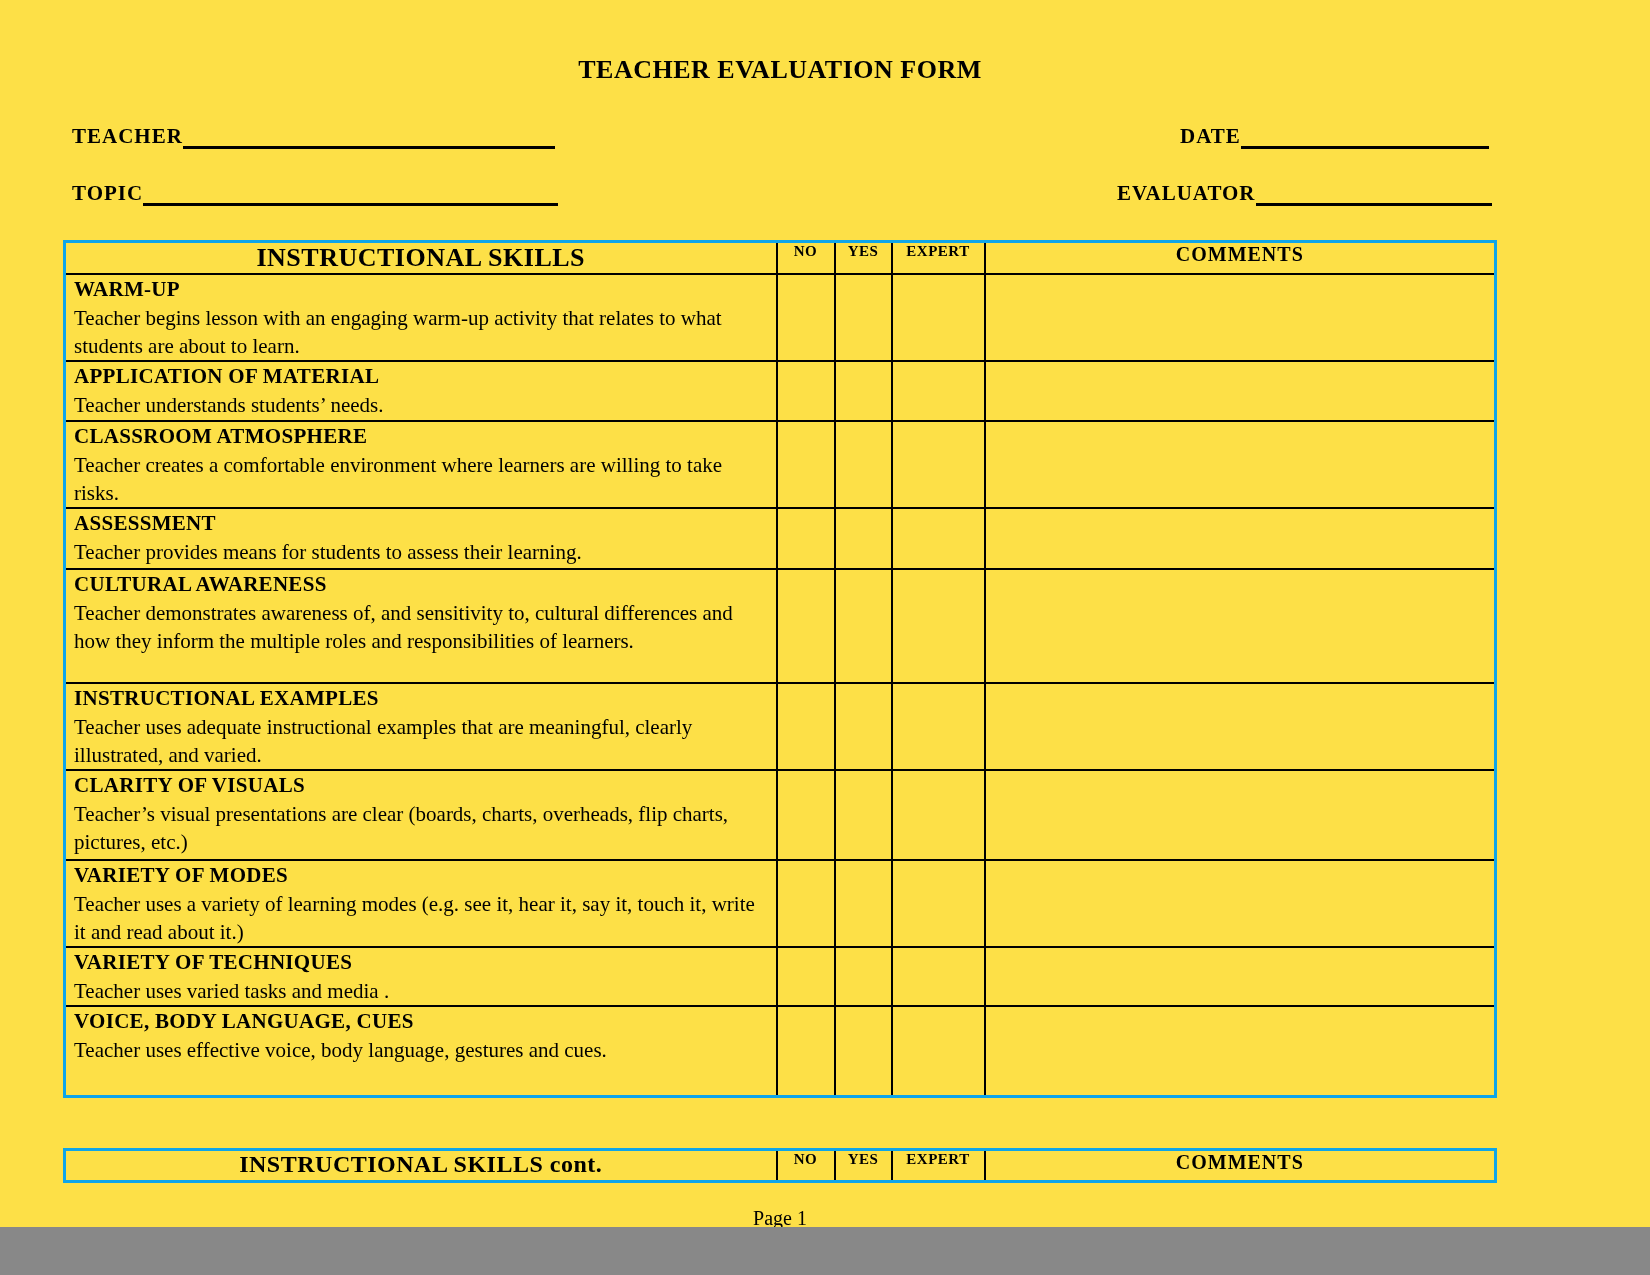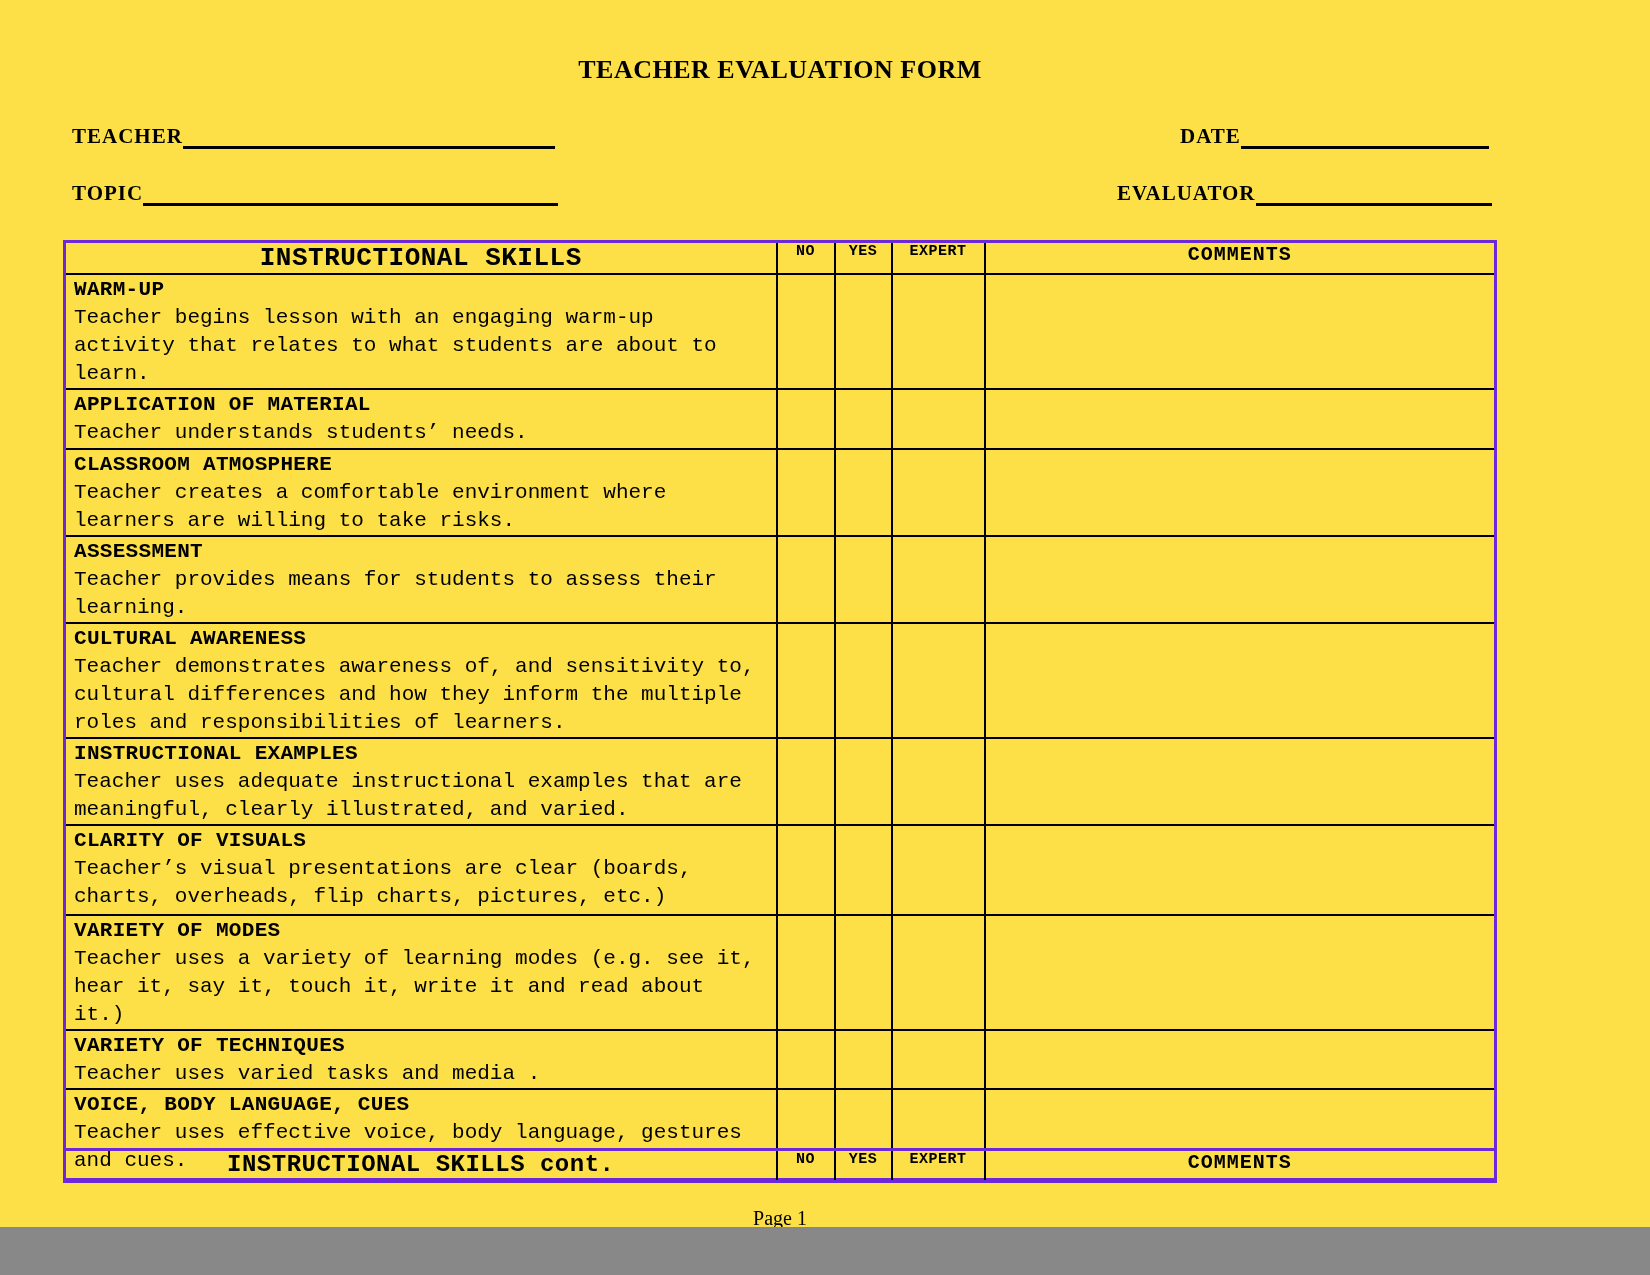--- a/index.html
+++ b/index.html
@@ -34,22 +34,21 @@
   .field-date      .fline { width:248px; }
   .field-topic     { left:72px;   top:179px; }
   .field-topic     .fline { width:415px; }
   .field-evaluator { left:1117px; top:179px; }
   .field-evaluator .fline { width:236px; }
 
   
   table.skills {
     position:absolute; left:63px; width:1434px;
     border-collapse:collapse; table-layout:fixed;
-    border:3px solid #6d28d9;
-    font-family:Liberation Mono, monospace;
+    border:3px solid #0ea5e9;
   }
   table.skills-main { top:240px; }
   table.skills-cont { top:1148px; }
   table.skills td, table.skills th {
     border:2px solid #000; padding:0 8px; vertical-align:top;
     overflow:hidden;
   }
   col.c-skill   { width:712px; }
   col.c-no      { width:58px; }
   col.c-yes     { width:57px; }

